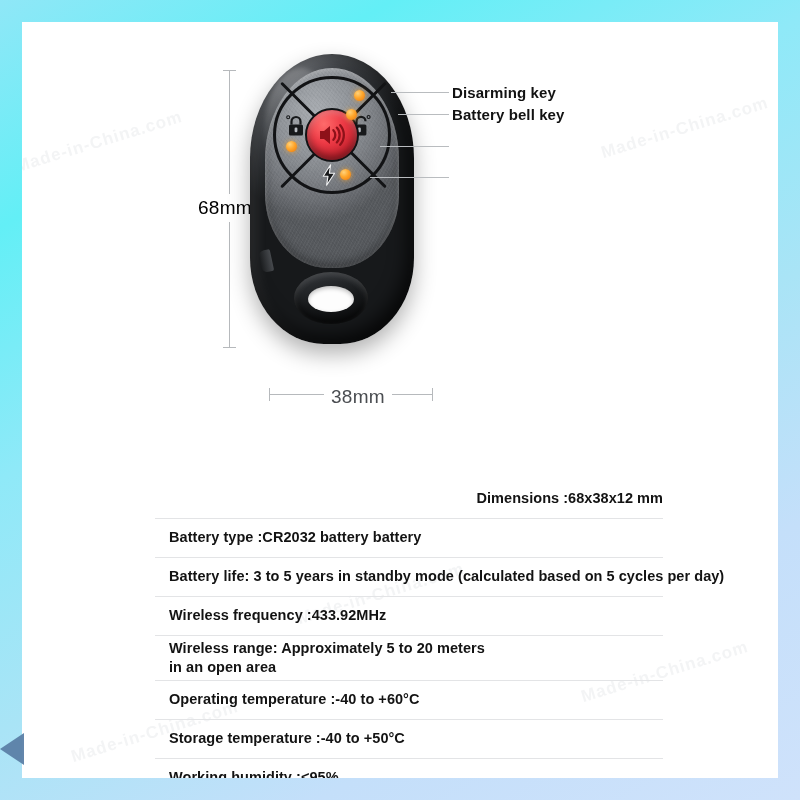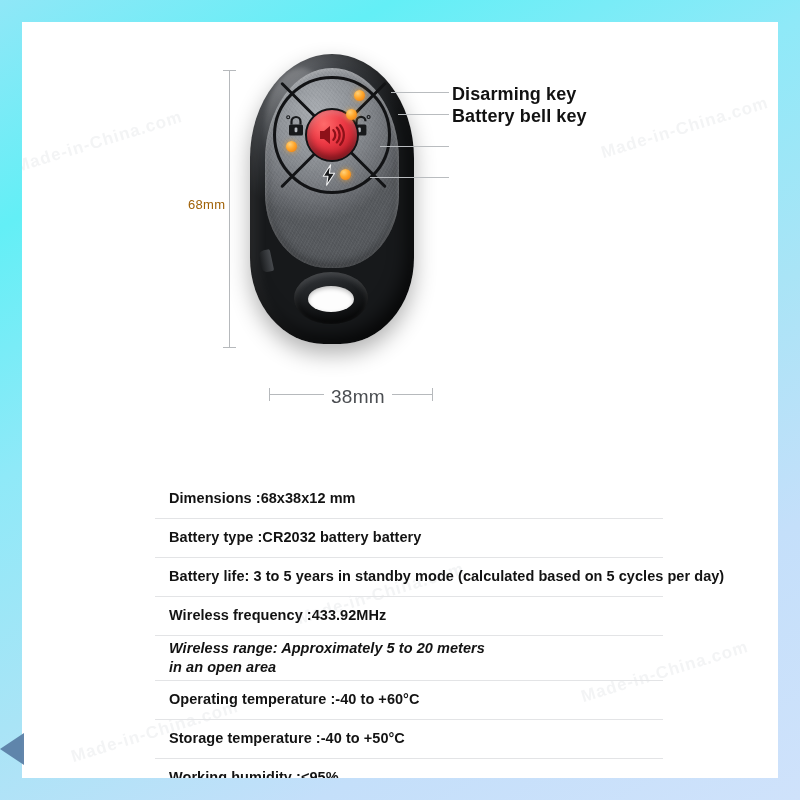--- a/index.html
+++ b/index.html
@@ -195,24 +195,24 @@
   .dim-cap-v {
     position: absolute;
     width: 13px; height: 1px;
     background: #b6b9bc;
     left: 201px;
   }
   .dim-cap-v.top { top: 48px; }
   .dim-cap-v.bot { top: 325px; }
   .dim-label-v {
     position: absolute;
-    left: 162px;
+    left: 172px;
     top: 172px;
-    font-size: 13px;
-    color: #a16207;
+    font-size: 19px;
+    color: #000000;
     letter-spacing: .3px;
     background: #ffffff;
     padding: 3px 4px;
   }
   .dim-line-h {
     position: absolute;
     left: 247px; top: 372px;
     width: 163px; height: 1px;
     background: #b6b9bc;
   }
@@ -235,21 +235,21 @@
     padding: 2px 7px;
   }
   
   .callout-line {
     position: absolute;
     height: 1px;
     background: #b9bcbf;
   }
   .callout-label {
     position: absolute;
-    font-size: 18px;
+    font-size: 15px;
     font-weight: 700;
     color: #121212;
     white-space: nowrap;
     letter-spacing: .1px;
   }
   
   #spec-table {
     position: absolute;
     left: 133px;
     top: 458px;
@@ -263,21 +263,21 @@
   }
   .spec-row .spec-text {
     font-size: 14.5px;
     font-weight: 700;
     color: #131313;
     line-height: 1.32;
     white-space: nowrap;
     padding: 0 0 0 14px;
     letter-spacing: .05px;
   }
-  .spec-row.wrap .spec-text { white-space: normal; font-style: italic; }
+  .spec-row.wrap .spec-text { white-space: normal; }
 </style>
 </head>
 <body>
 
 <div id="page">
 
   <div id="panel">
 
     <div class="wm" style="left:-10px; top:110px;">Made-in-China.com</div>
     <div class="wm" style="left:576px; top:96px;">Made-in-China.com</div>
@@ -360,21 +360,21 @@
 
       <div class="callout-line" style="left:376px; top:92px;  width:51px;"></div>
       <div class="callout-label" style="left:430px; top:84px;">Battery bell key</div>
 
       <div class="callout-line" style="left:358px; top:124px; width:69px;"></div>
 
       <div class="callout-line" style="left:348px; top:155px; width:79px;"></div>
     </div>
 
     <div id="spec-table">
-      <div class="spec-row" style="height:38px;">
+      <div class="spec-row" style="height:38px;justify-content:flex-end;">
         <span class="spec-text">Dimensions :68x38x12 mm</span>
       </div>
       <div class="spec-row" style="height:38px;">
         <span class="spec-text">Battery type :CR2032 battery battery</span>
       </div>
       <div class="spec-row" style="height:38px;text-align:center;">
         <span class="spec-text">Battery life: 3 to 5 years in standby mode (calculated based on 5 cycles per day)</span>
       </div>
       <div class="spec-row" style="height:38px;">
         <span class="spec-text">Wireless frequency :433.92MHz</span>

